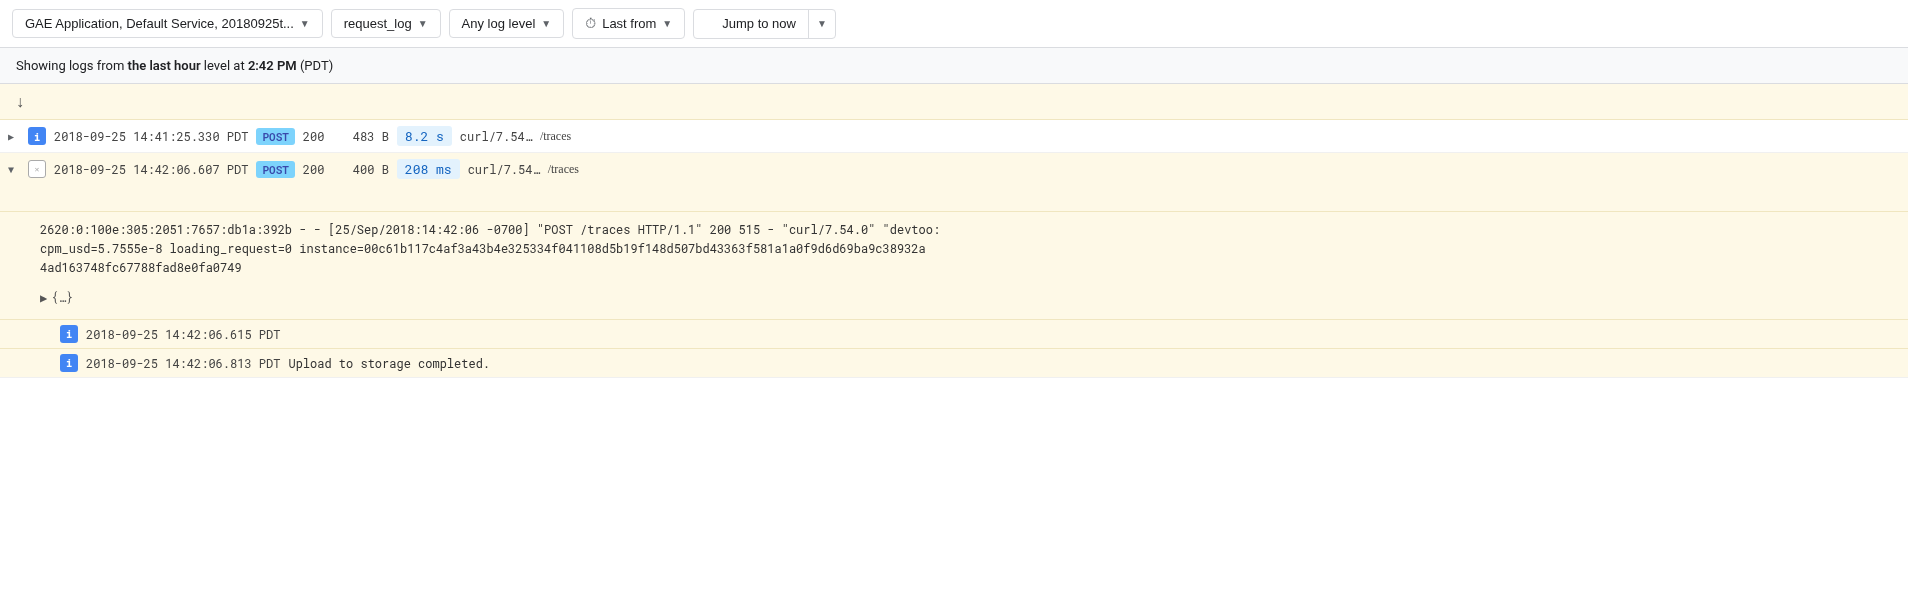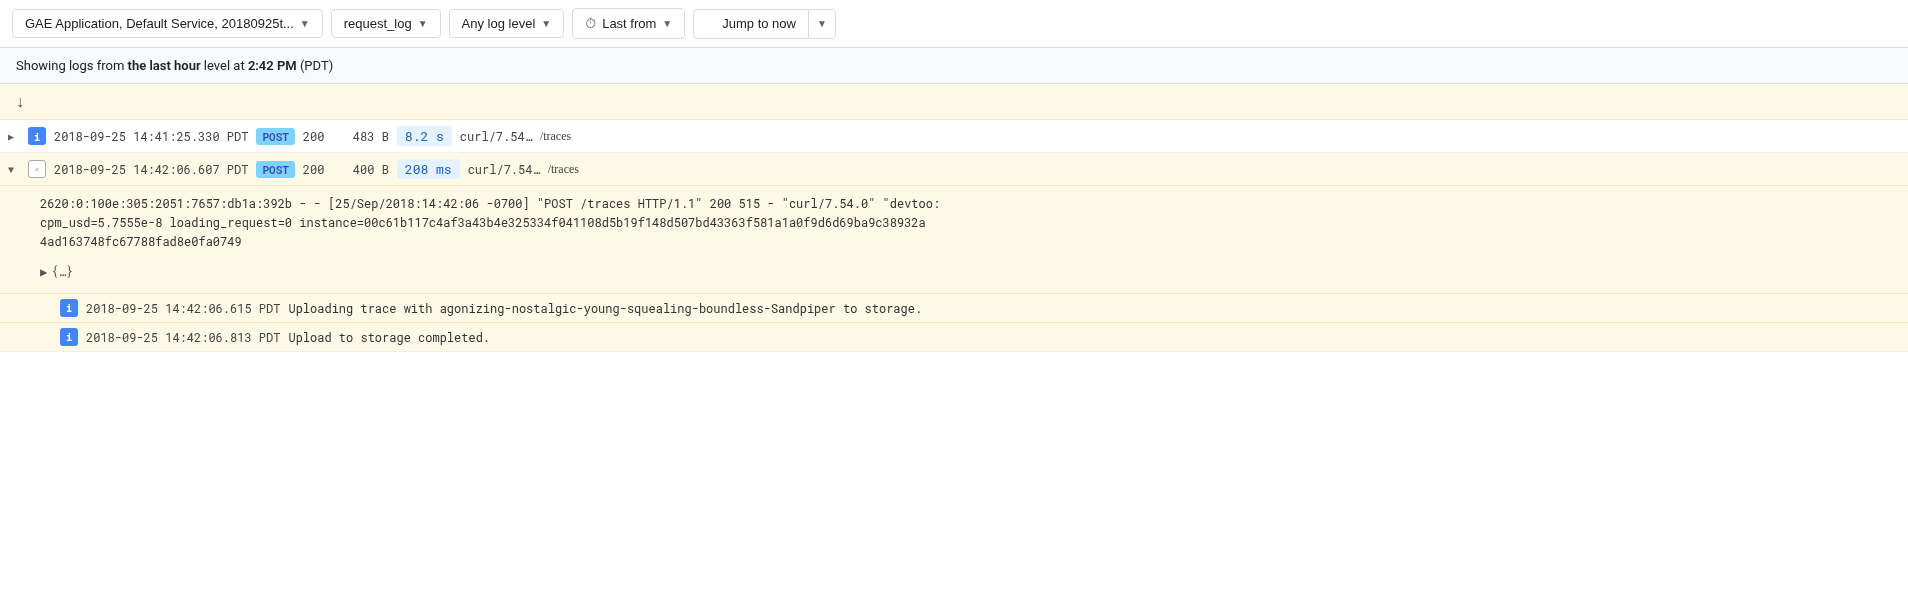--- a/index.html
+++ b/index.html
@@ -199,20 +199,21 @@
 
     
     .log-expanded-content {
       padding: 8px 40px 12px 40px;
       font-family: 'Roboto Mono', 'Courier New', monospace;
       font-size: 12px;
       color: #333;
       line-height: 1.6;
       background: #fef9e7;
       border-top: 1px solid #f0e6c0;
+      margin-top: 26px;
     }
 
     .log-raw-text {
       word-break: break-all;
       white-space: pre-wrap;
     }
 
     .log-json-toggle {
       display: flex;
       align-items: center;
@@ -319,21 +320,20 @@
       <div class="log-json-toggle">
         <span>▶</span>
         <span>{…}</span>
       </div>
     </div>
 
     <div class="sub-log-row">
       <span class="expand-arrow"></span>
       <span class="severity-badge severity-info">i</span>
       <span class="timestamp-text">2018-09-25 14:42:06.615 PDT</span>
-      <span class="sub-message">Uploading trace with agonizing-nostalgic-young-squealing-boundless-Sandpiper to storage.</span>
     </div>
 
     <div class="sub-log-row">
       <span class="expand-arrow"></span>
       <span class="severity-badge severity-info">i</span>
       <span class="timestamp-text">2018-09-25 14:42:06.813 PDT</span>
       <span class="sub-message">Upload to storage completed.</span>
     </div>
 
   </div>

